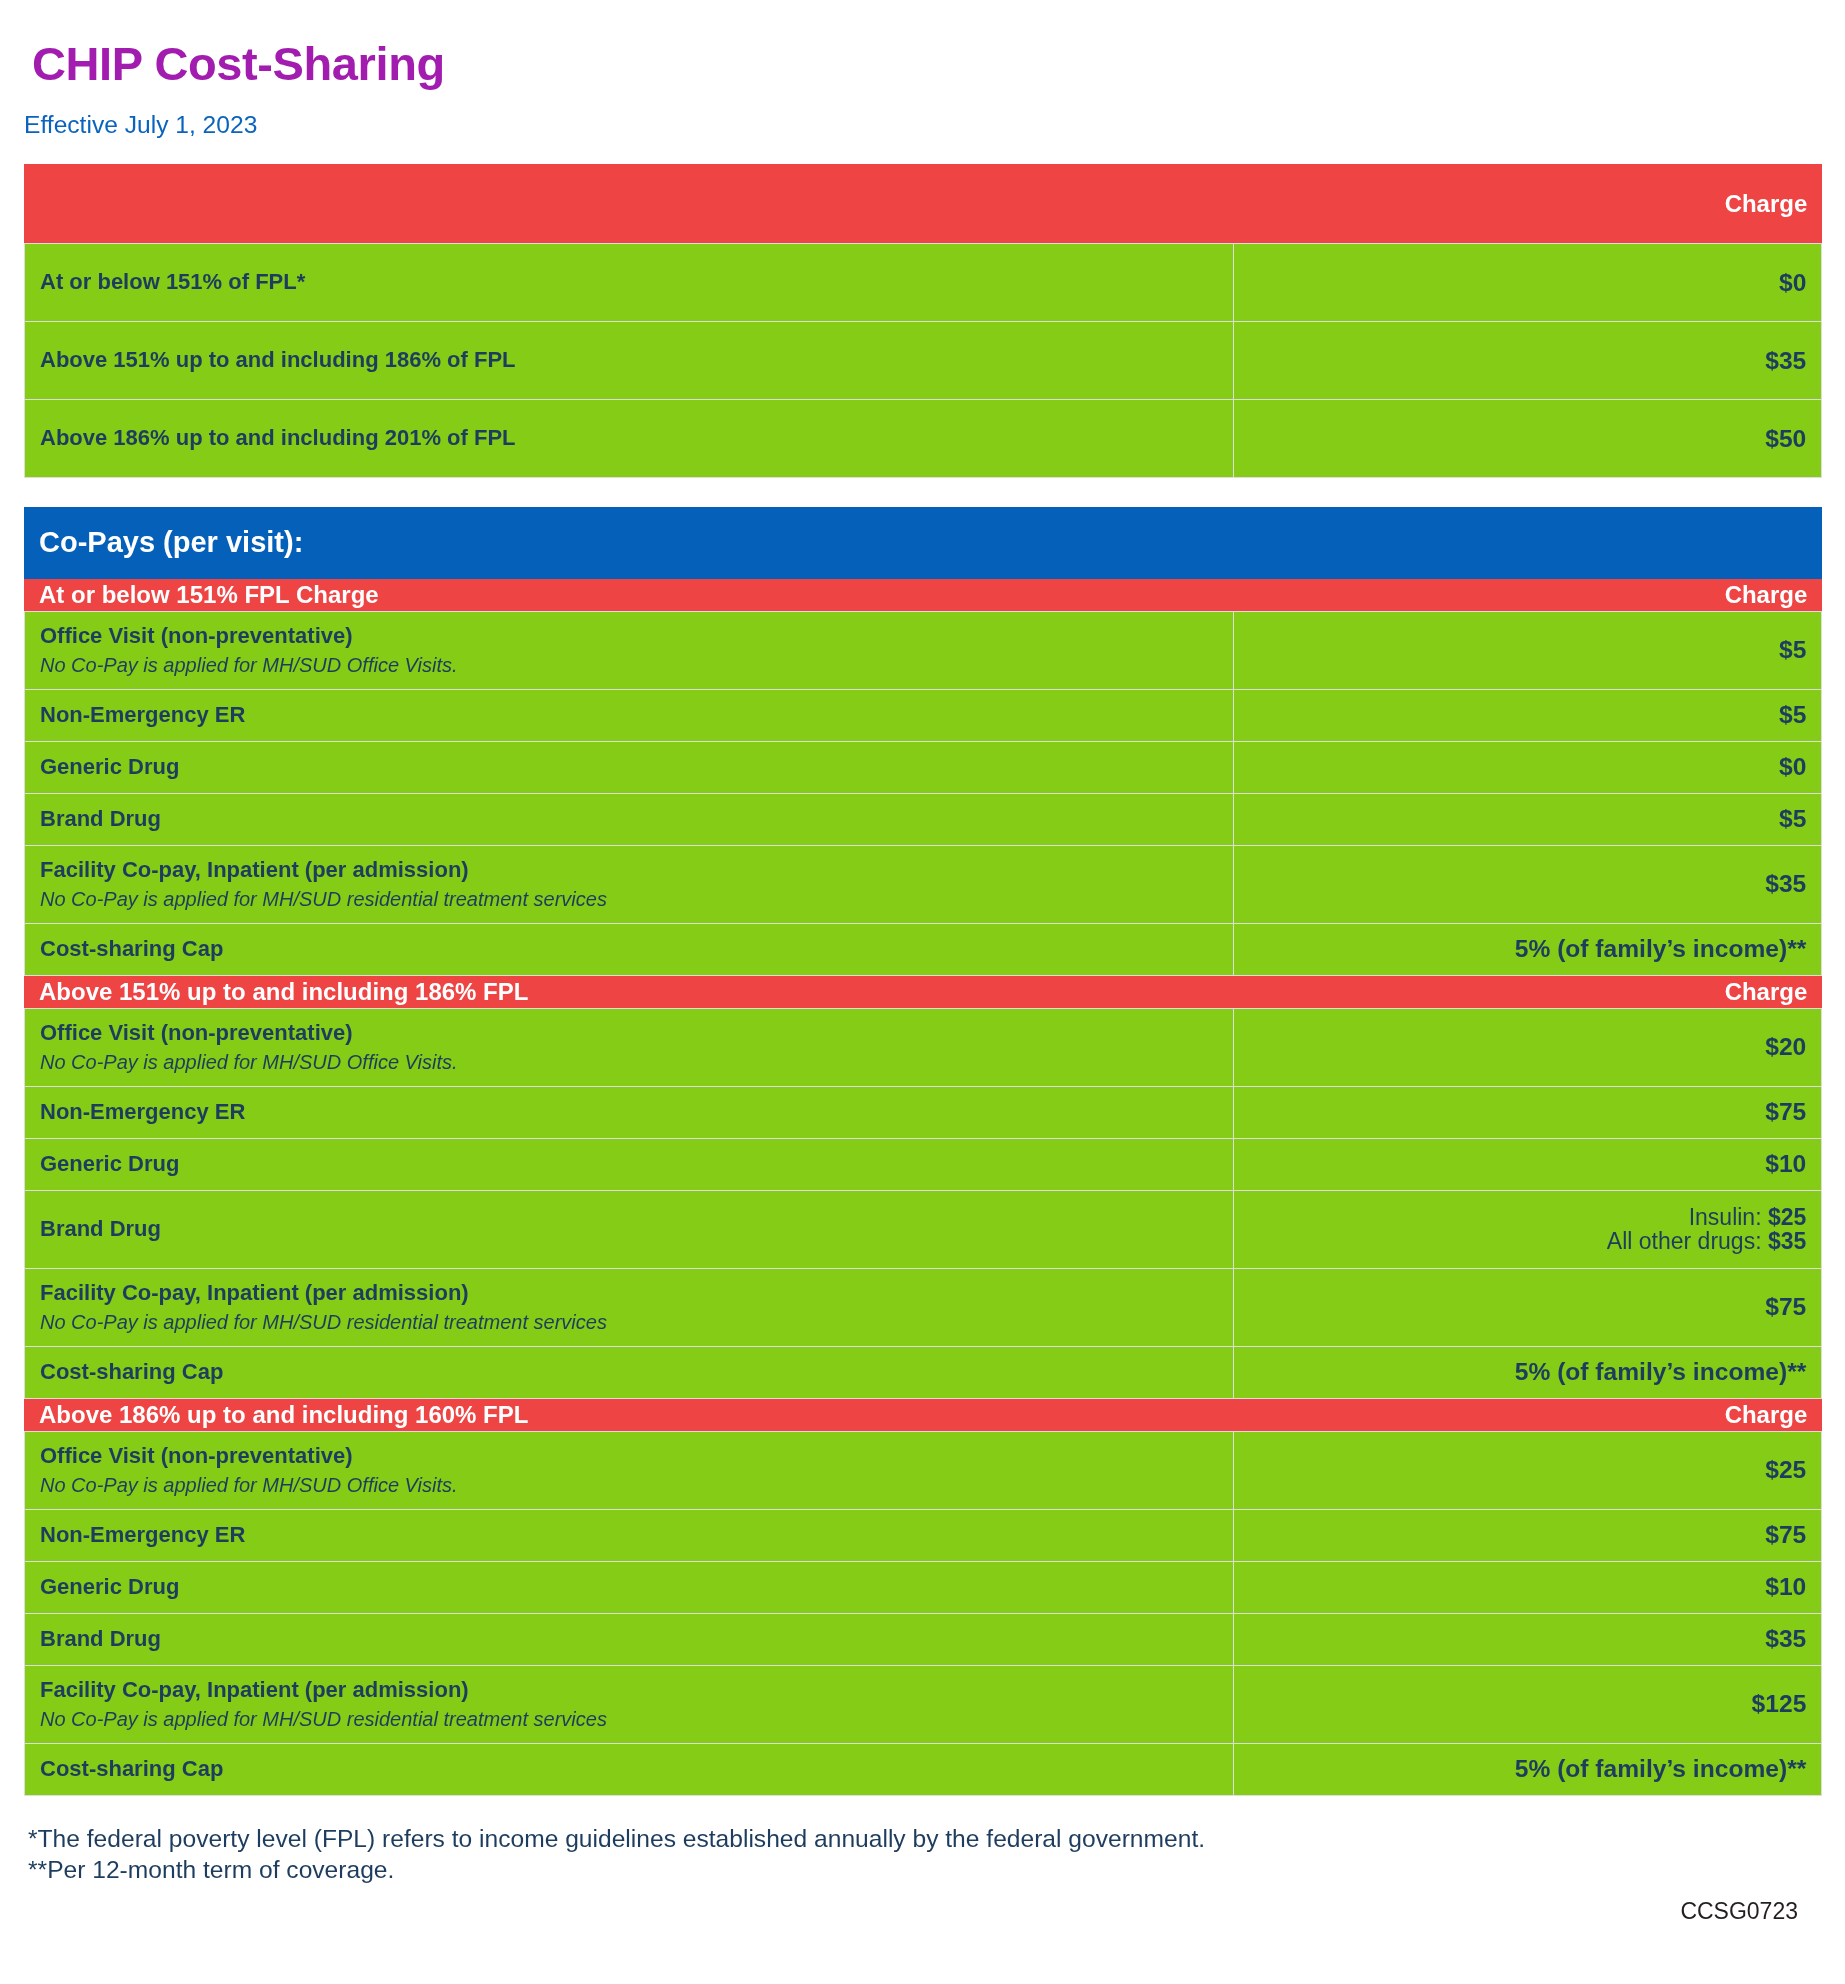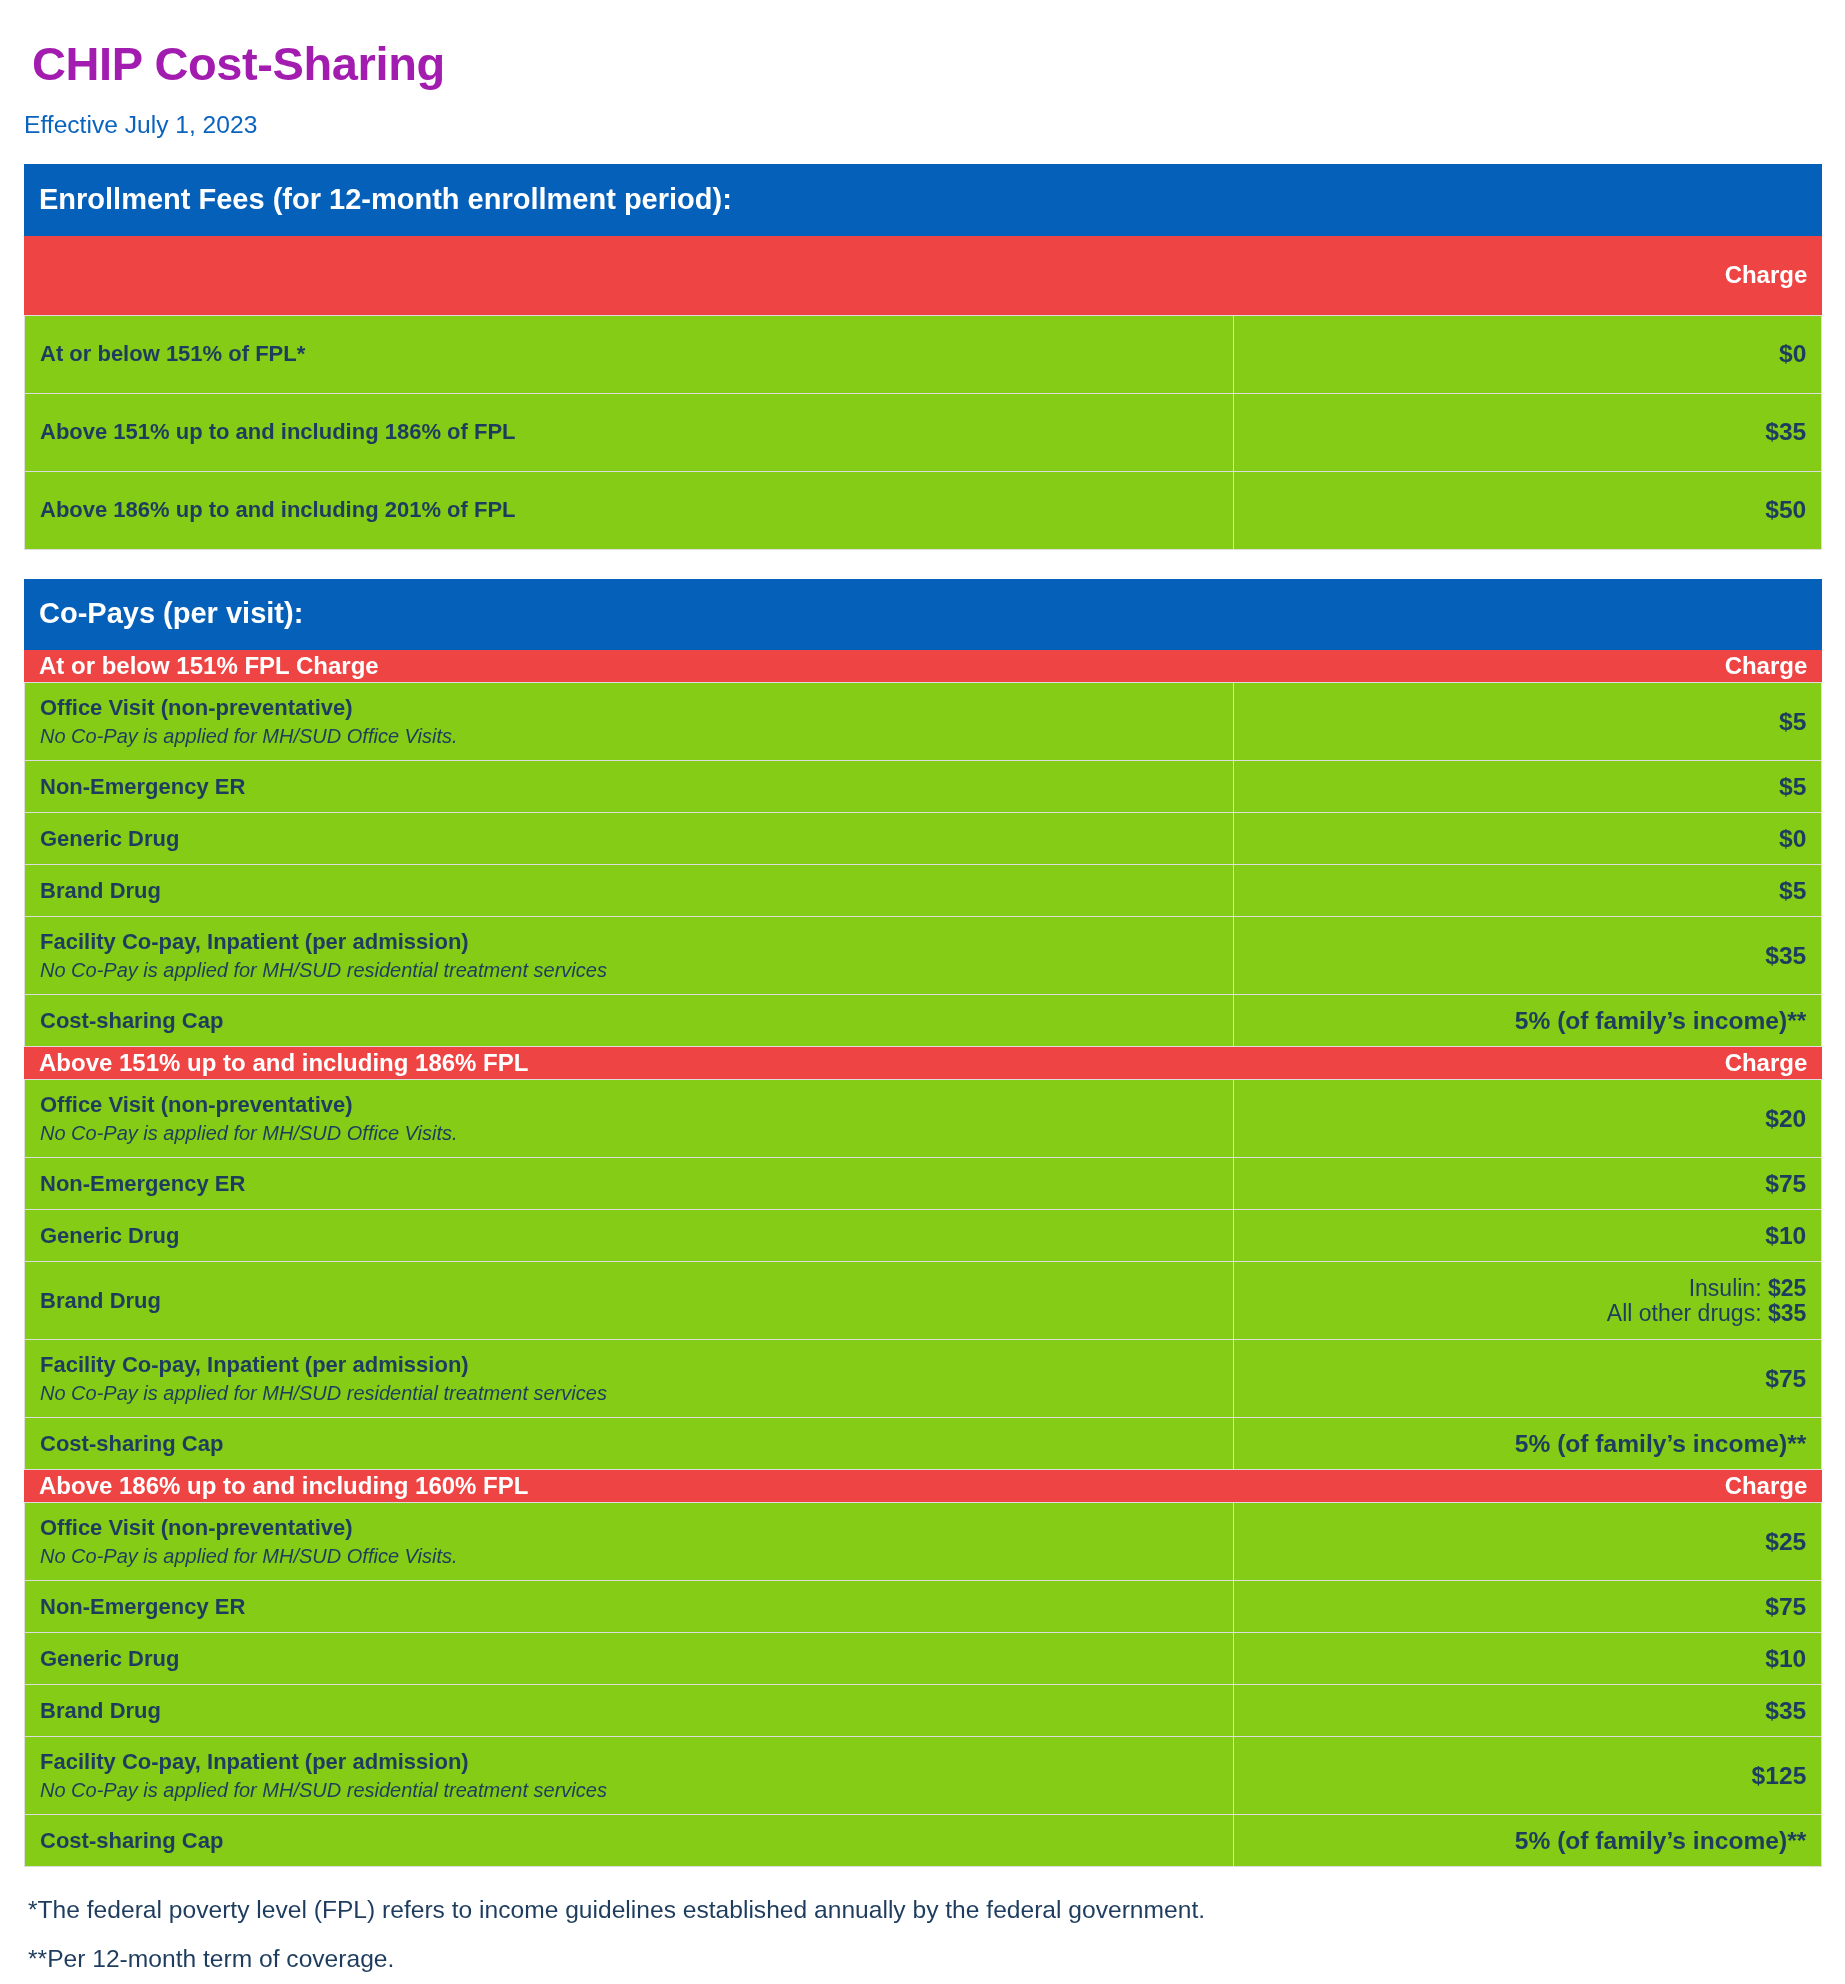--- a/index.html
+++ b/index.html
@@ -146,41 +146,40 @@
   .footnotes {
     padding-top: 30px;
   }
   .footnote {
     font-size: 24.6px;
     font-weight: 400;
     color: #1e3d5e;
     line-height: 1.05;
     padding-left: 4px;
   }
-  .footnote + .footnote { margin-top: 23px; }
+  .footnote + .footnote { margin-top: 5px; }
 
   .doc-code {
     text-align: right;
     font-size: 23px;
     font-weight: 400;
     color: #231f20;
     padding-top: 16px;
     padding-right: 24px;
   }
 </style>
 </head>
 <body>
 
 <div class="page">
 
   <h1 class="doc-title">CHIP Cost-Sharing</h1>
   <div class="doc-subtitle">Effective July 1, 2023</div>
 
   <div class="card">
-    <div class="section-head">Enrollment Fees (for 12-month enrollment period):</div>
 
     <div class="tier-head tall">
       <div class="th-left"></div>
       <div class="th-right">Charge</div>
     </div>
 
     <table class="grid">
       <colgroup>
           <col class="c-label">
           <col class="c-charge">

